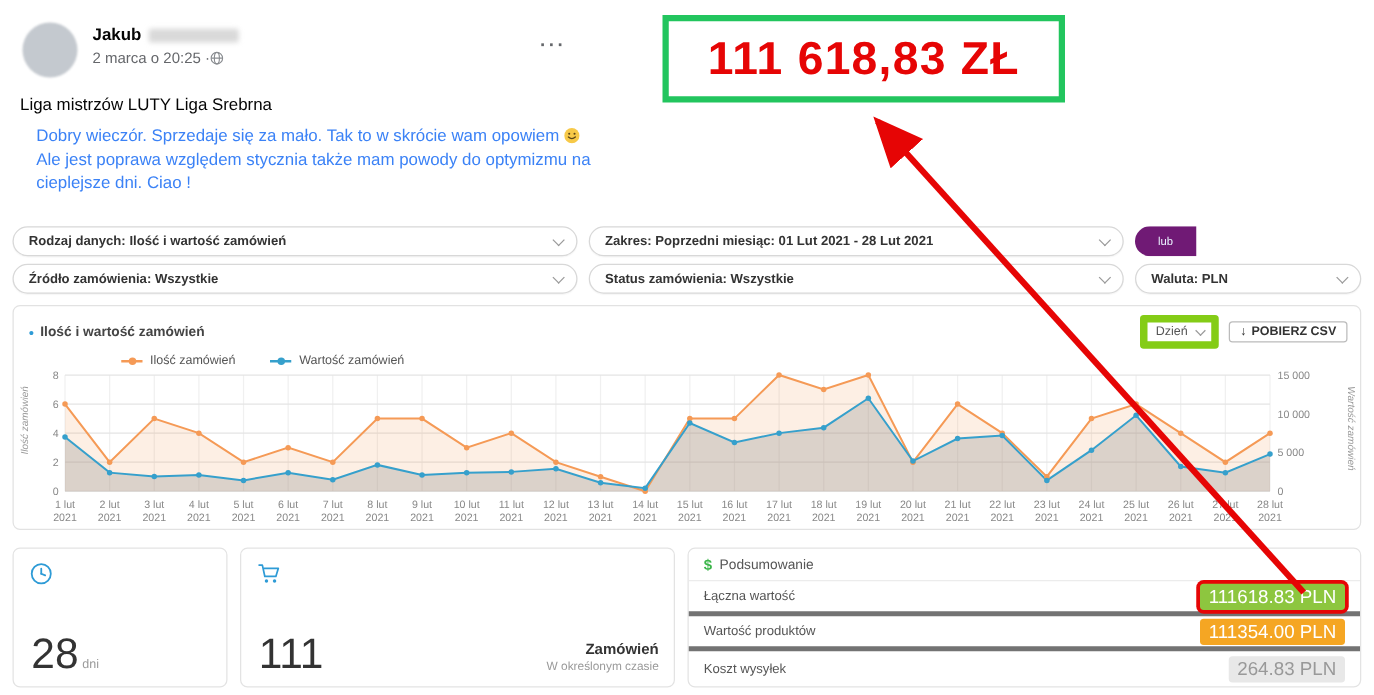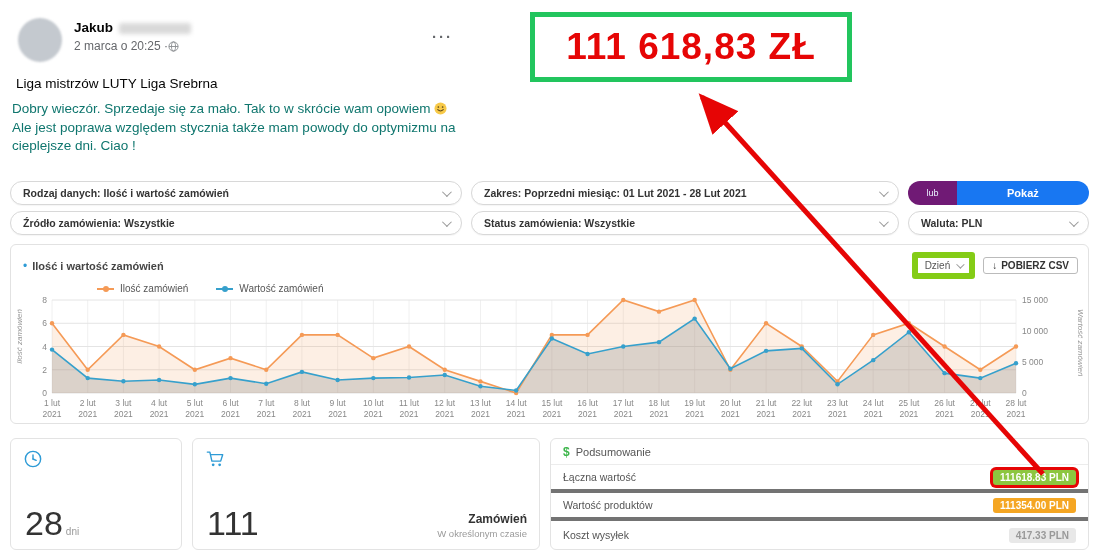--- a/index.html
+++ b/index.html
@@ -9,21 +9,21 @@
   
   .post { position:absolute; left:12px; top:10px; width:462px; height:168px; }
   .avatar { position:absolute; left:6px; top:8px; width:44px; height:44px; border-radius:50%;
             background:#c4c9cf; filter:blur(1px); }
   .author { position:absolute; left:62px; top:10px; font-size:13.5px; font-weight:700; color:#050505; }
   .redacted { display:inline-block; width:72px; height:11px; background:#d9d9d9; filter:blur(2px);
               margin-left:6px; vertical-align:middle; border-radius:2px; }
   .meta { position:absolute; left:62px; top:29px; font-size:12px; color:#65676b; display:flex; align-items:center; gap:0; }
   .menu-dots { position:absolute; left:420px; top:18px; font-size:15px; font-weight:700; color:#65676b; letter-spacing:2px; cursor:pointer; }
   .post-title { position:absolute; left:4px; top:66px; font-size:13.5px; color:#050505; }
-  .post-body  { position:absolute; left:0; top:90px; width:456px; font-size:13.5px; line-height:1.38; color:#0f766e; }
+  .post-body  { position:absolute; left:17px; top:90px; width:456px; font-size:13.5px; line-height:1.38; color:#3b82f6; }
   .mini-icon { display:inline-block; vertical-align:-2px; }
 
   
   .callout-box { position:absolute; left:530px; top:12px; width:322px; height:70px; background:#fff;
                  border:5px solid #22c55e; display:flex; align-items:center; justify-content:center;
                  font-size:37px; font-weight:700; color:#e60505; letter-spacing:1px; z-index:40; }
   .arrow-overlay { position:absolute; left:0; top:0; width:1099px; height:556px; pointer-events:none; z-index:39; }
 
   
   .filters { position:absolute; left:10px; top:181px; width:1079px; }
@@ -76,21 +76,21 @@
   .orders-right { position:absolute; right:12px; bottom:10px; text-align:right; }
   .orders-label { font-size:12px; font-weight:700; color:#333; }
   .orders-sub { font-size:9.5px; color:#9a9a9a; margin-top:2px; }
   .summary-head { display:flex; align-items:center; gap:6px; padding:6px 12px 5px;
                   border-bottom:1px solid #ececec; font-size:11px; color:#555; }
   .dollar { color:#3cb54a; font-weight:700; font-size:12px; }
   .summary-row { display:flex; justify-content:space-between; align-items:center;
                  padding:5px 12px; border-bottom:4px solid #737373; height:28px; }
   .summary-row:last-child { border-bottom:none; }
   .summary-label { font-size:10.5px; color:#555; }
-  .badge { font-size:10px; font-weight:700; padding:2px 7px; border-radius:3px; color:#fff; }
+  .badge { font-size:15px; font-weight:400; padding:2px 7px; border-radius:3px; color:#fff; }
   .badge.ring-red { box-shadow:0 0 0 3px #e60505; }
 </style>
 </head>
 <body>
 
 <div class="screen">
 
   <section class="post">
     <div class="avatar"></div>
     <div class="author"><span>Jakub</span><span class="redacted"></span></div>
@@ -133,21 +133,20 @@
       <div class="pill w-big">
         <span>Rodzaj danych: Ilość i wartość zamówień</span>
         <span class="chev"></span>
       </div>
       <div class="pill w-mid">
         <span>Zakres: Poprzedni miesiąc: 01 Lut 2021 - 28 Lut 2021</span>
         <span class="chev"></span>
       </div>
       <div class="show-btn">
         <span class="lub">lub</span>
-        <span class="pok">Pokaż</span>
       </div>
     </div>
     <div class="filter-row">
       <div class="pill w-big">
         <span>Źródło zamówienia: Wszystkie</span>
         <span class="chev"></span>
       </div>
       <div class="pill w-mid">
         <span>Status zamówienia: Wszystkie</span>
         <span class="chev"></span>
@@ -379,17 +378,17 @@
     <div class="summary-row">
       <span class="summary-label">Łączna wartość</span>
       <span class="badge ring-red" style="background: rgb(141, 198, 63); color: rgb(255, 255, 255);">111618.83 PLN</span>
     </div>
     <div class="summary-row">
       <span class="summary-label">Wartość produktów</span>
       <span class="badge" style="background: rgb(245, 166, 35); color: rgb(255, 255, 255);">111354.00 PLN</span>
     </div>
     <div class="summary-row">
       <span class="summary-label">Koszt wysyłek</span>
-      <span class="badge" style="background: rgb(232, 232, 232); color: rgb(153, 153, 153);">417.33 PLN</span>
+      <span class="badge" style="background: rgb(232, 232, 232); color: rgb(153, 153, 153);">264.83 PLN</span>
     </div>
   </section>
 
 </div>
 
 </body></html>

